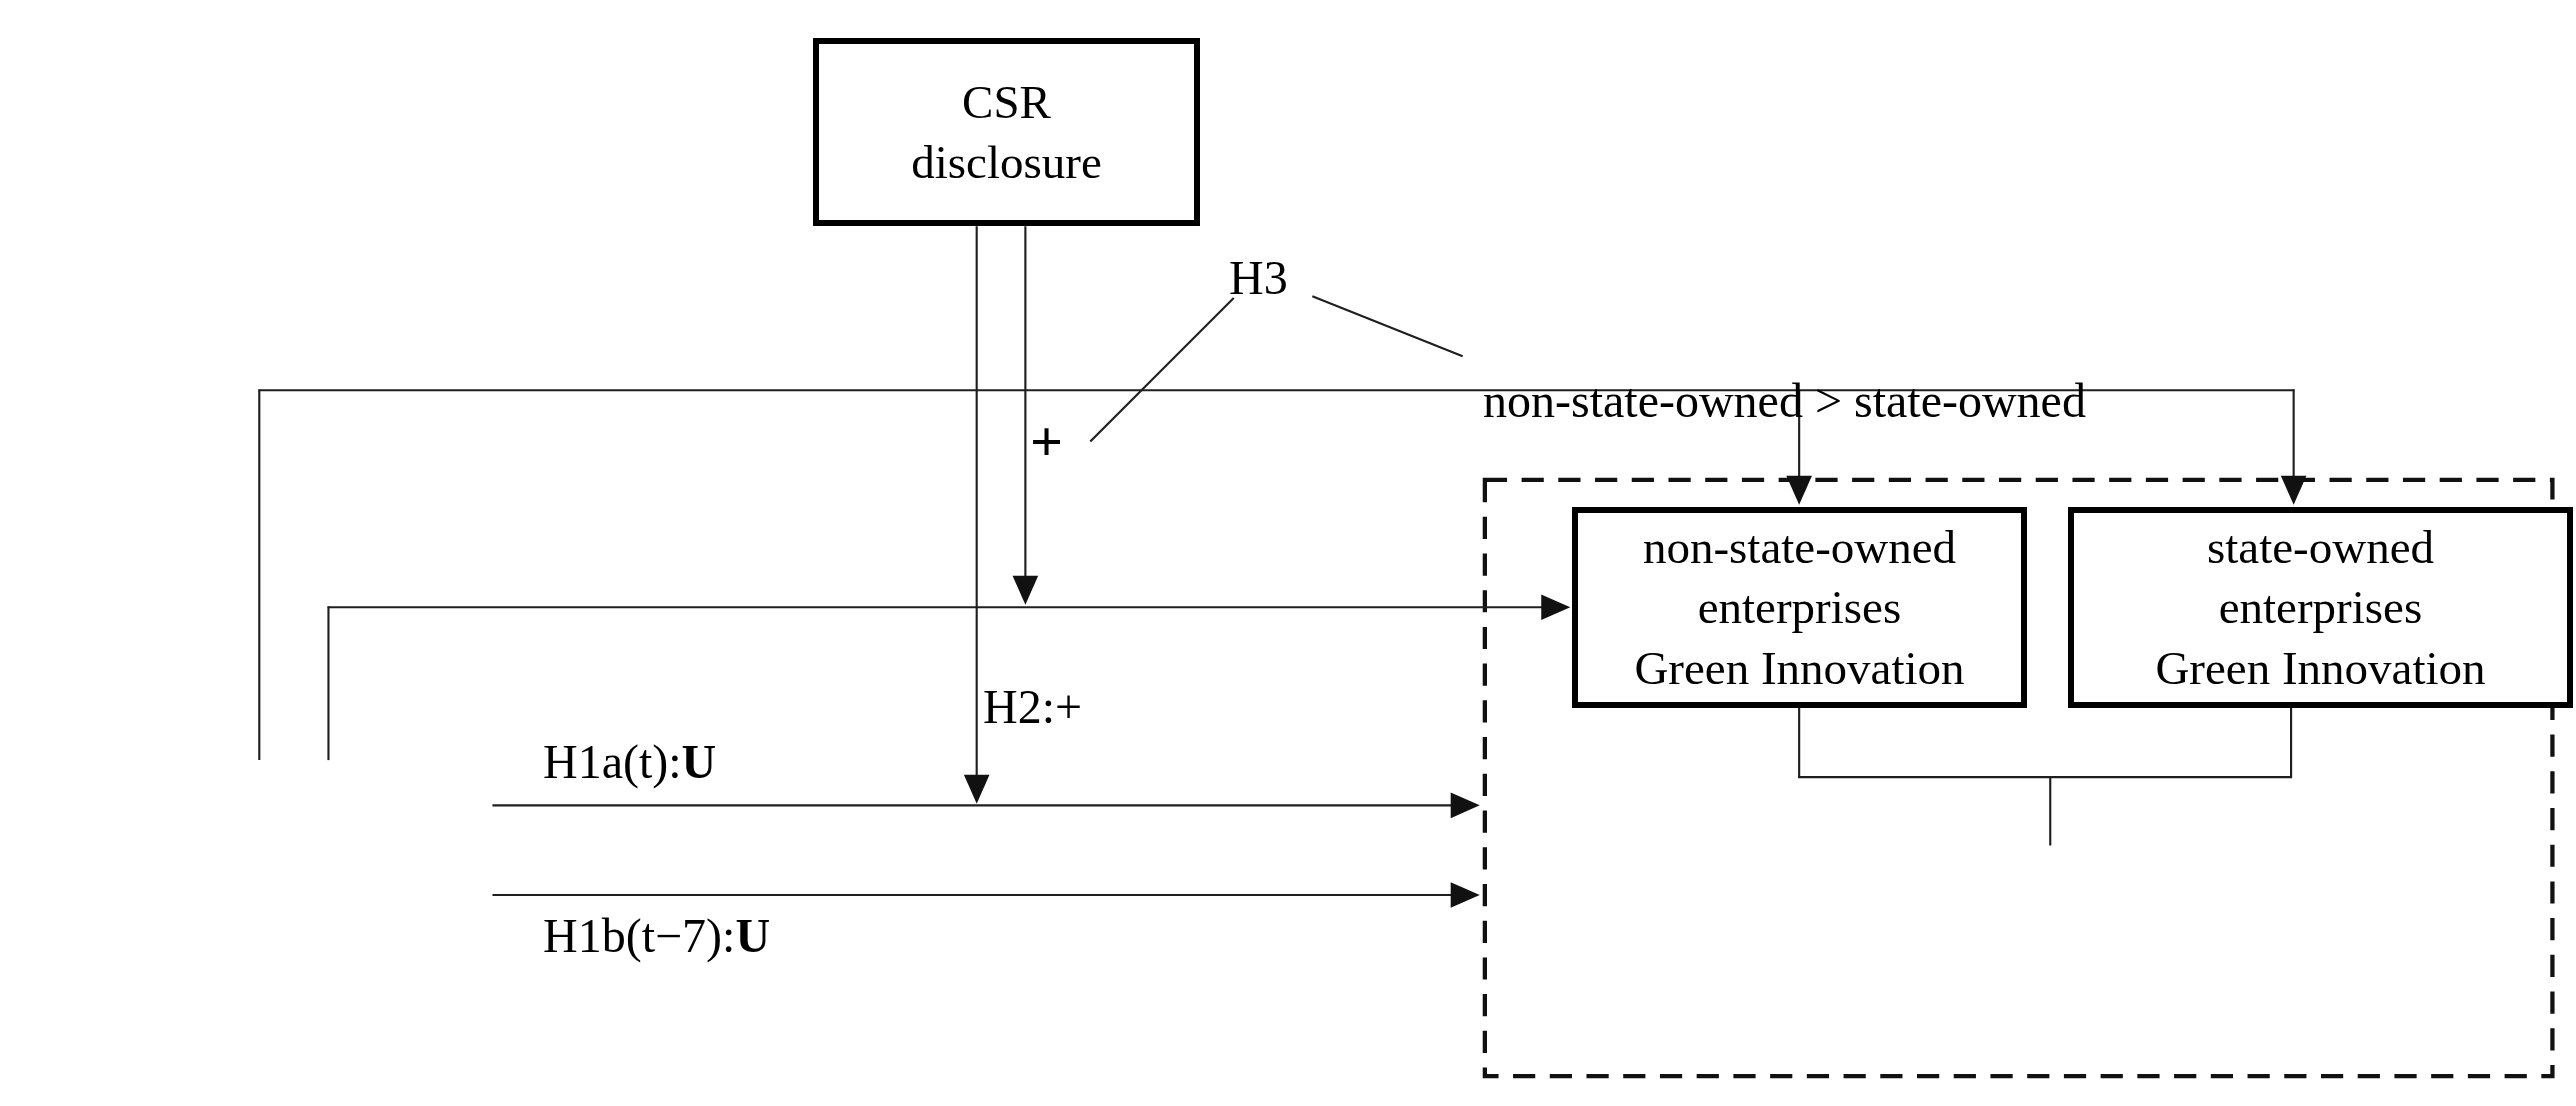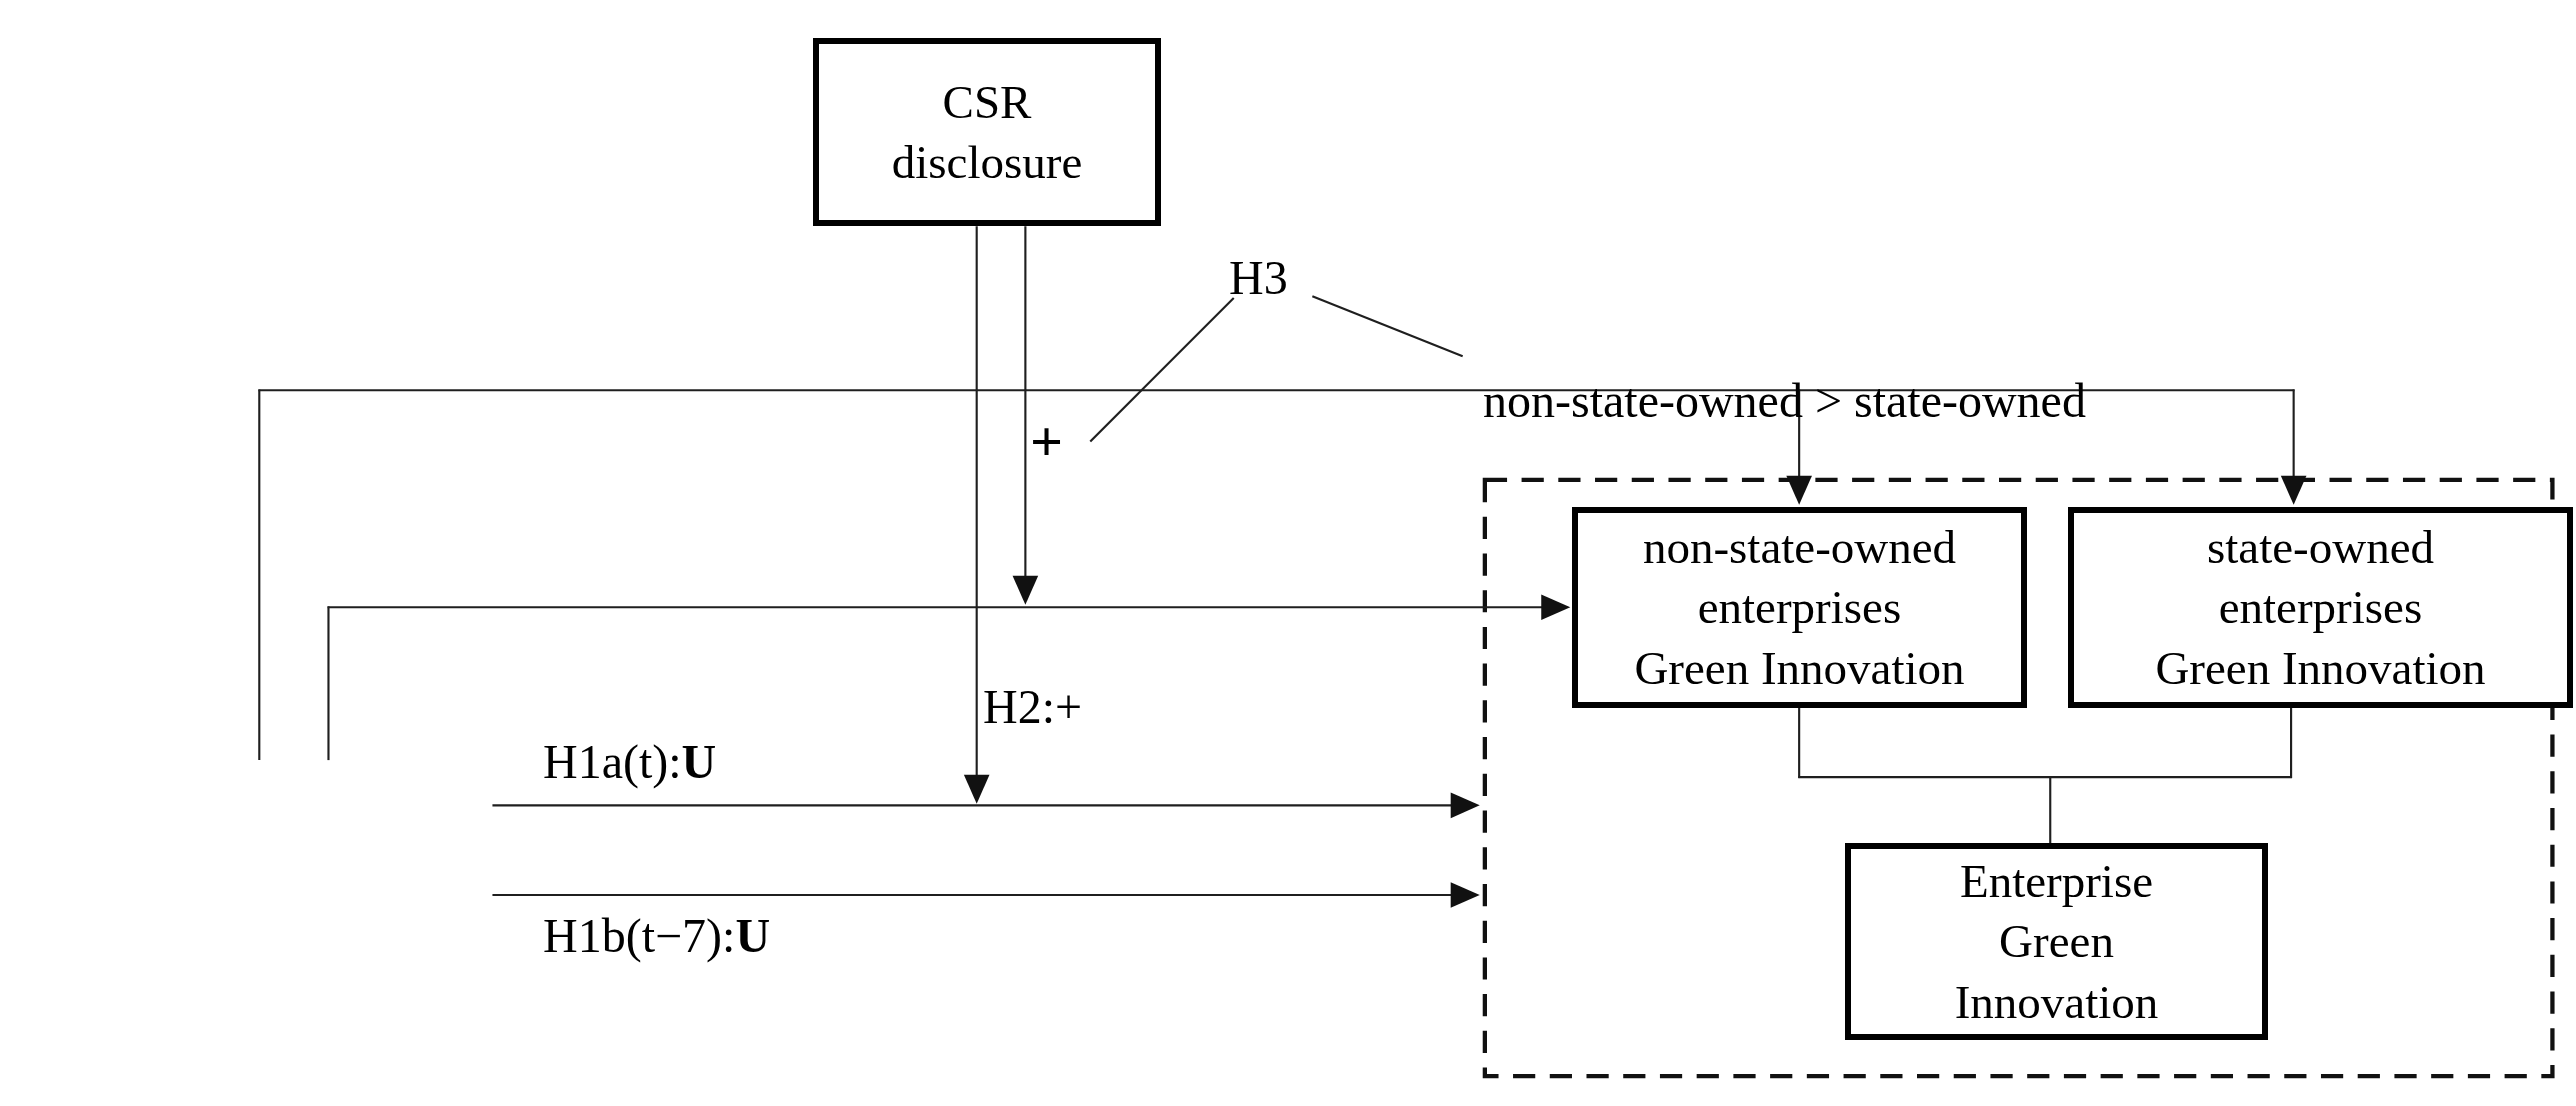--- a/index.html
+++ b/index.html
@@ -42,21 +42,21 @@
     line-height: 1.05;
     white-space: nowrap;
     z-index: 3;
   }
   .bold-u { font-weight: 700; }
   #label-plus {
     font-size: 58px;
     font-weight: 700;
   }
   
-  #box-csr        { left: 813px;  top: 38px;  width: 348px; height: 188px; }
+  #box-csr        { left: 813px;  top: 38px;  width: 387px; height: 188px; }
   #box-eri        { left: 29px;   top: 760px; width: 463px; height: 186px; }
   #box-nonstate   { left: 1572px; top: 507px; width: 455px; height: 201px; }
   #box-state      { left: 2068px; top: 507px; width: 505px; height: 201px; }
   #box-enterprise { left: 1845px; top: 843px; width: 423px; height: 197px; }
   
   #label-h3        { left: 1229px; top: 253px; }
   #label-plus      { left: 1030px; top: 412px; }
   #label-ownership { left: 1483px; top: 332px; margin-top: 44px; }
   #label-h2        { left: 983px; top: 682px; }
   #label-h1a       { left: 543px;  top: 737px; }
@@ -112,25 +112,20 @@
 enterprises
 Green Innovation</span>
   </div>
 
   <div class="node" id="box-state">
     <span>state-owned
 enterprises
 Green Innovation</span>
   </div>
 
-  <div class="node" id="box-enterprise">
-    <span>Enterprise
-Green
-Innovation</span>
-  </div>
 
   <div class="annotation" id="label-h3">H3</div>
   <div class="annotation" id="label-plus">+</div>
   <div class="annotation" id="label-ownership">non-state-owned &gt; state-owned</div>
   <div class="annotation" id="label-h2">H2:+</div>
 
   <div class="annotation" id="label-h1a"><span>H1a(t):</span><span class="bold-u">U</span></div>
 
   <div class="annotation" id="label-h1b"><span>H1b(t−7):</span><span class="bold-u">U</span></div>
 

